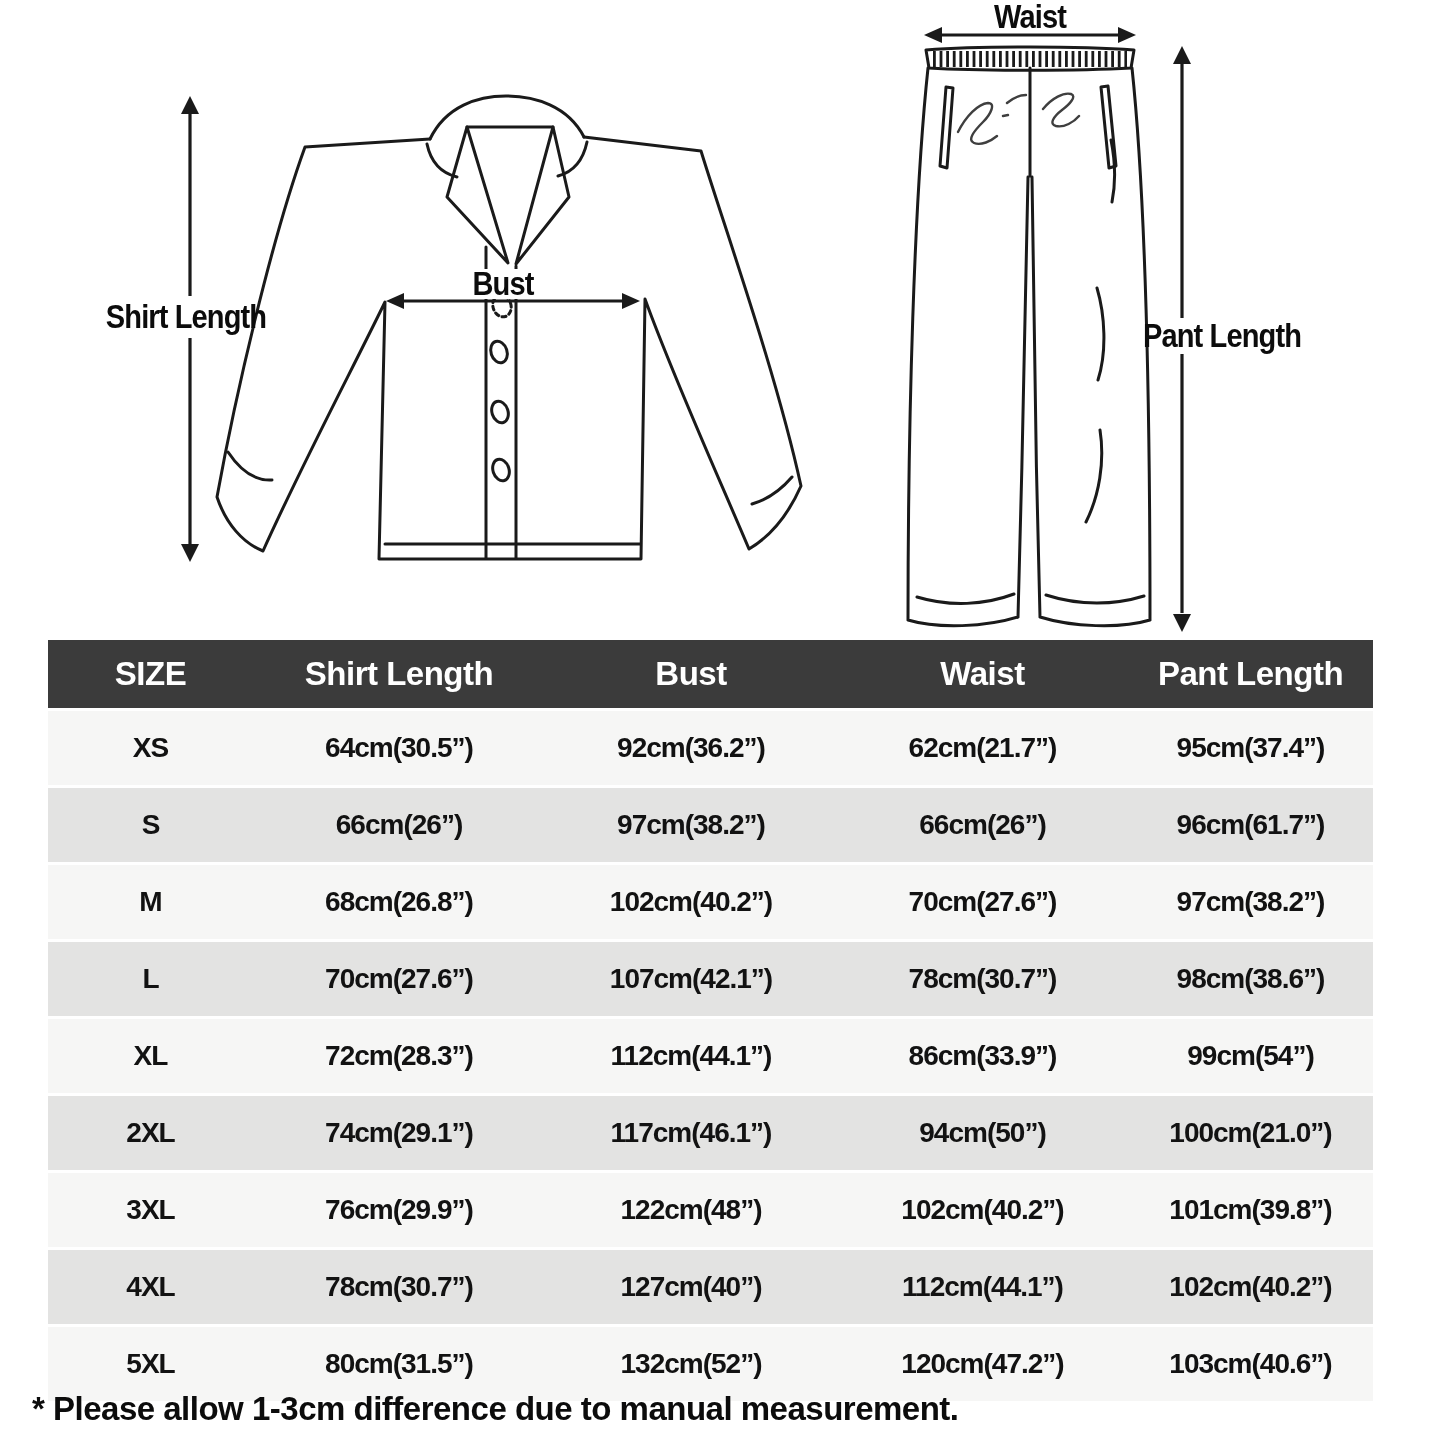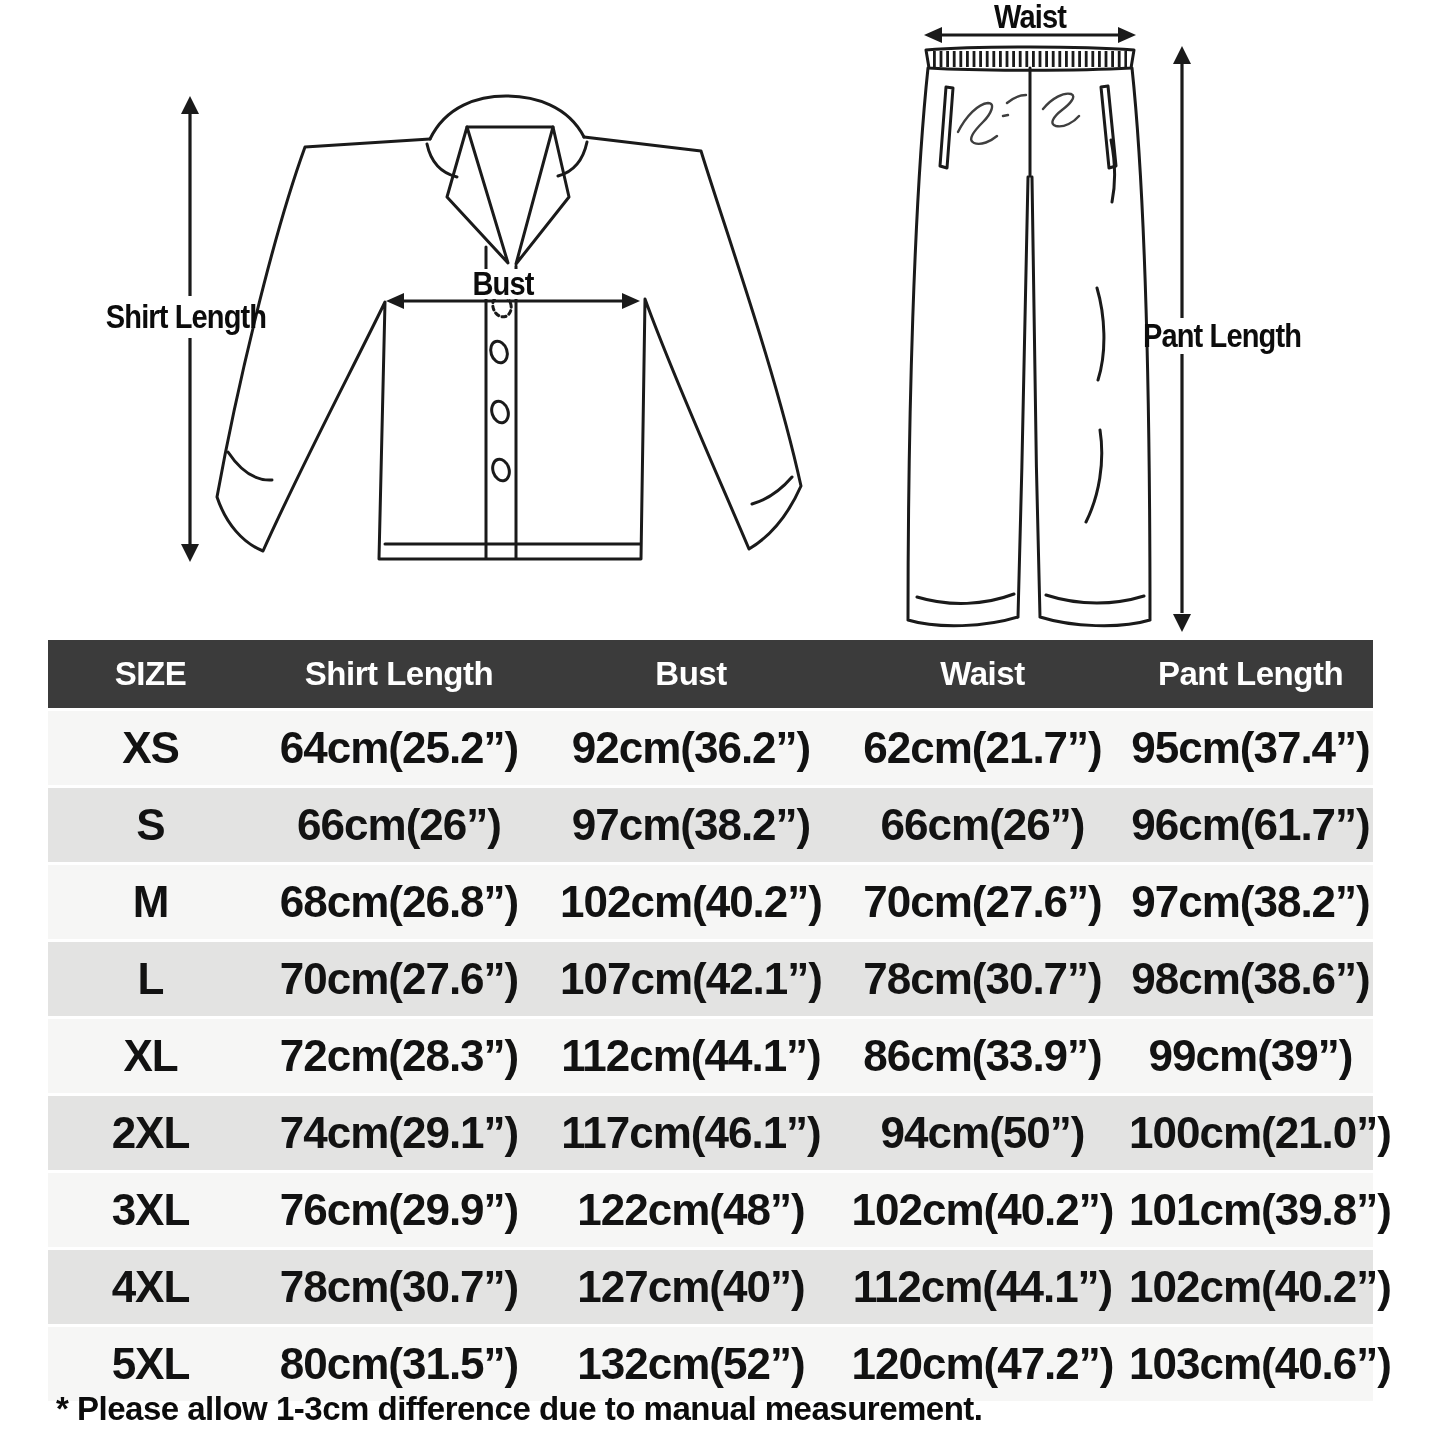--- a/index.html
+++ b/index.html
@@ -22,27 +22,27 @@
     color:#0c0c0c; white-space:nowrap; padding:0 4px;
   }
   .diagram-label.masked { background:#ffffff; }
   .size-table-wrap { position:absolute; left:48px; top:640px; width:1325px; }
   table { border-collapse:separate; border-spacing:0 3px; width:100%; table-layout:fixed; margin-top:-3px; }
   thead th {
     background:var(--header-bg,#3b3b3b); color:var(--header-text,#ffffff);
     font-size:33px; font-weight:700; height:66px; letter-spacing:-0.5px; text-align:center;
   }
   tbody td {
-    text-align:center; font-size:44px; font-weight:700; height:72px;
+    text-align:center; font-size:28px; font-weight:700; height:72px;
     color:#121212; letter-spacing:-1px;
   }
   tbody tr:nth-child(odd) td  { background:var(--row-light,#f6f6f5); }
   tbody tr:nth-child(even) td { background:var(--row-alt,#e3e3e2); }
   .footnote {
-    position:absolute; left:56px; top:1390px; font-size:33px; font-weight:700;
+    position:absolute; left:32px; top:1390px; font-size:33px; font-weight:700;
     letter-spacing:-0.5px; color:#0c0c0c;
   }
 </style>
 </head>
 <body>
 
 <div class="stage">
 
   <svg class="lineart" width="1445" height="645" viewBox="0 0 1445 645">
 
@@ -141,21 +141,21 @@
             <th>SIZE</th>
             <th>Shirt Length</th>
             <th>Bust</th>
             <th>Waist</th>
             <th>Pant Length</th>
           </tr>
       </thead>
       <tbody>
           <tr>
             <td>XS</td>
-            <td>64cm(25.2”)</td>
+            <td>64cm(30.5”)</td>
             <td>92cm(36.2”)</td>
             <td>62cm(21.7”)</td>
             <td>95cm(37.4”)</td>
           </tr>
           <tr>
             <td>S</td>
             <td>66cm(26”)</td>
             <td>97cm(38.2”)</td>
             <td>66cm(26”)</td>
             <td>96cm(61.7”)</td>
@@ -172,21 +172,21 @@
             <td>70cm(27.6”)</td>
             <td>107cm(42.1”)</td>
             <td>78cm(30.7”)</td>
             <td>98cm(38.6”)</td>
           </tr>
           <tr>
             <td>XL</td>
             <td>72cm(28.3”)</td>
             <td>112cm(44.1”)</td>
             <td>86cm(33.9”)</td>
-            <td>99cm(39”)</td>
+            <td>99cm(54”)</td>
           </tr>
           <tr>
             <td>2XL</td>
             <td>74cm(29.1”)</td>
             <td>117cm(46.1”)</td>
             <td>94cm(50”)</td>
             <td>100cm(21.0”)</td>
           </tr>
           <tr>
             <td>3XL</td>

